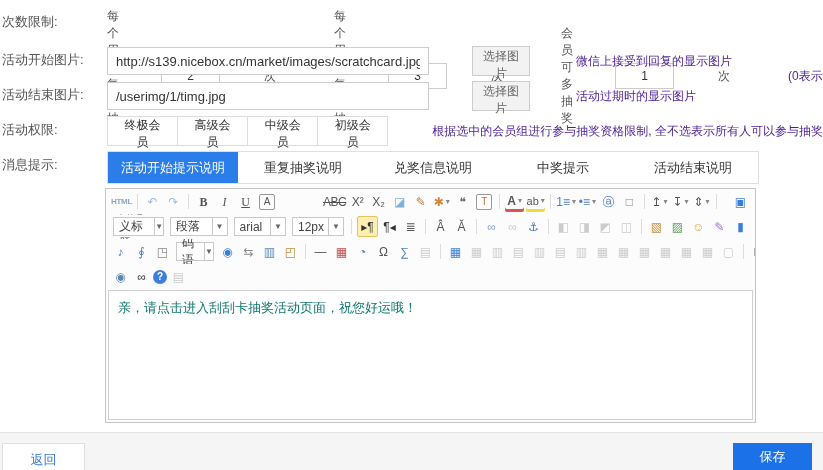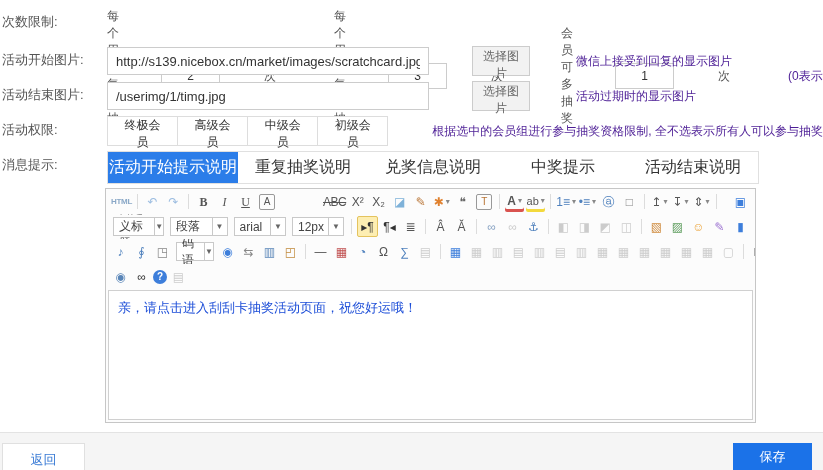--- a/index.html
+++ b/index.html
@@ -17,21 +17,21 @@
   .lim-suffix{font-size:12px;color:#555;margin:0 22px 0 8px;}
   .hint{font-size:12px;color:#4c1d95;margin-left:10px;white-space:nowrap;}
   
   .text-input{width:304px;height:26px;border:1px solid #ccc;padding:0 8px;font-size:13px;color:#333;outline:none;font-family:inherit;}
   .pick-btn{margin-left:7px;width:58px;height:30px;background:#f2f2f2;border:1px solid #ccc;color:#666;font-size:12px;cursor:pointer;font-family:Liberation Mono, monospace;}
   
   .perm-btn{height:30px;min-width:62px;padding:0 12px;background:#fff;border:1px solid #ddd;margin-left:-1px;font-size:12px;color:#333;cursor:pointer;font-family:inherit;}
   .perm-btn:first-child{margin-left:0;}
   
   .tabbar{width:652px;height:33px;border:1px solid #e0e0e0;background:#fff;display:flex;box-sizing:border-box;}
-  .tab{flex:1;display:flex;align-items:center;justify-content:center;font-size:16px;color:#333;cursor:pointer;text-align:center;}
+  .tab{flex:1;display:flex;align-items:center;justify-content:center;font-size:13px;color:#333;cursor:pointer;text-align:center;}
   .tab.active{background:#2b7de9;color:#fff;}
   
   .editor{position:absolute;left:105px;top:188px;width:651px;border:1px solid #c6c6c6;background:#fcfcfc;box-sizing:border-box;}
   .tb-row{display:flex;align-items:center;padding:1px 4px;height:23px;overflow:hidden;}
   .tb-btn{display:inline-flex;align-items:center;justify-content:center;min-width:19px;height:19px;margin:0 1px;font-size:12px;color:#555;cursor:pointer;border-radius:2px;line-height:1;white-space:nowrap;}
   .tb-btn.dis{color:#ccc;cursor:default;}
   .tb-btn.sel{background:#fdeeb2;border:1px solid #e4c35e;}
   .tb-btn.b{font-weight:bold;font-family:"Liberation Serif",serif;}
   .tb-btn.i{font-style:italic;font-family:"Liberation Serif",serif;}
   .tb-btn.u{text-decoration:underline;font-family:"Liberation Serif",serif;}
@@ -39,21 +39,21 @@
   .tb-btn.strike{font-size:12px;text-decoration:line-through;letter-spacing:-0.5px;margin-left:45px;}
   .tb-btn.html{font-size:8px;color:#8aa8c7;font-weight:bold;letter-spacing:-0.3px;}
   .tb-btn.fontcolor{box-shadow:inset 0 -3px 0 #d9534f;padding-bottom:1px;font-weight:bold;}
   .tb-btn.hilite{box-shadow:inset 0 -3px 0 #f3d93c;padding-bottom:1px;font-size:11px;}
   .tb-btn.help{background:#3d7edb;color:#fff !important;border-radius:50%;width:14px;height:14px;min-width:14px;font-size:10px;font-weight:bold;}
   .tb-btn.arr::after{content:"▾";font-size:8px;color:#888;margin-left:2px;}
   .tb-sep{width:1px;height:15px;background:#dcdcdc;margin:0 4px;flex:0 0 1px;}
   .tb-flex{flex:1;}
   .tb-dd{border:1px solid #c9c9c9;background:#fff;height:19px;display:inline-flex;align-items:center;justify-content:space-between;font-size:12px;padding-left:5px;margin:0 3px;color:#444;cursor:pointer;box-sizing:border-box;}
   .tb-dd .arr{border-left:1px solid #c9c9c9;width:14px;height:100%;display:flex;align-items:center;justify-content:center;color:#666;font-size:8px;margin-left:4px;}
-  .editor-body{height:114px;margin:1px 2px 2px;border:1px solid #d0d0d0;background:#fff;padding:7px 9px;font-size:13px;color:#1d4ed8;line-height:1.5;overflow:hidden;}
+  .editor-body{height:114px;margin:1px 2px 2px;border:1px solid #d0d0d0;background:#fff;padding:7px 9px;font-size:13px;color:#0f766e;line-height:1.5;overflow:hidden;}
   
   .footer{position:absolute;left:0;right:0;top:432px;bottom:0;background:#f5f5f5;border-top:1px solid #e3e3e3;}
   .back-btn{position:absolute;left:2px;top:10px;width:83px;height:34px;background:#fff;border:1px solid #e0e0e0;color:#3a7bd5;font-size:13px;cursor:pointer;font-family:inherit;}
   .save-btn{position:absolute;right:11px;top:10px;width:79px;height:27px;background:#1b72e8;border:none;color:#fff;font-size:13px;cursor:pointer;font-family:inherit;}
 </style>
 </head>
 <body>
 
 <div class="page">
 

